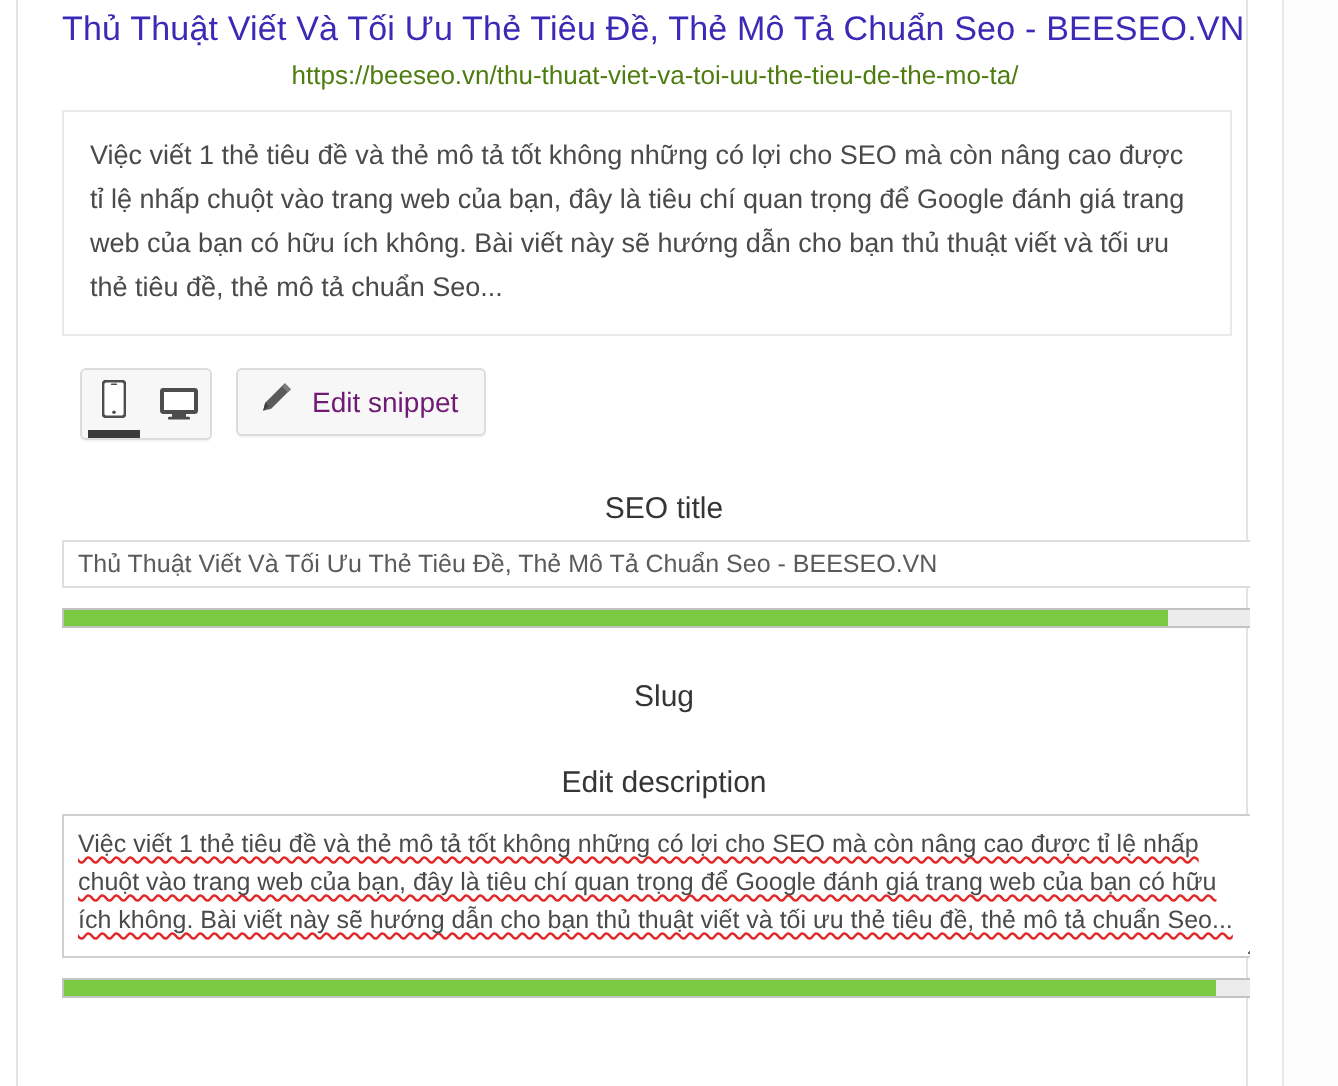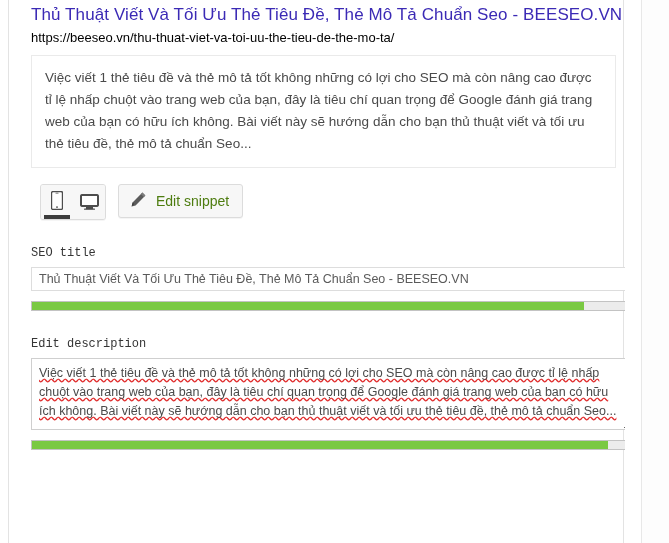--- a/index.html
+++ b/index.html
@@ -63,24 +63,25 @@
     line-height: 22px;
     color: #3b2ab5;
     font-family: "Liberation Sans", sans-serif;
     padding-left: 9px;
     letter-spacing: 0.1px;
     white-space: nowrap;
   }
   .snippet-url {
     font-size: 13px;
     line-height: 17px;
-    color: #000000;
+    color: #4d7c0f;
     padding-left: 9px;
     padding-top: 3px;
     font-family: "Liberation Sans", sans-serif;
+    text-align: center;
   }
   .snippet-desc-box {
     margin-top: 9px;
     margin-left: 9px;
     width: 585px;
     box-sizing: border-box;
     border: 1px solid #eaeaea;
     background: #ffffff;
     padding: 11px 13px 12px 13px;
   }
@@ -136,36 +137,37 @@
     padding: 0 13px 0 11px;
     border: 1px solid #dcdcdc;
     border-radius: 3px;
     background: #f7f7f7;
     cursor: pointer;
     box-shadow: 0 1px 0 rgba(0,0,0,0.04);
     box-sizing: border-box;
   }
   .edit-btn-label {
     font-size: 14px;
-    color: #4d7c0f;
+    color: #701a75;
     font-family: "Liberation Sans", sans-serif;
   }
 
   
   .field {
     margin-top: 26px;
     margin-left: 9px;
     width: 602px;
   }
   .field-label {
-    font-size: 12px;
+    font-size: 15px;
     color: #353535;
-    font-family: Liberation Mono, monospace;
+    font-family: Liberation Sans, sans-serif;
     margin-bottom: 7px;
     display: block;
+    text-align: center;
   }
   .text-input {
     width: 602px;
     height: 24px;
     box-sizing: border-box;
     border: 1px solid #dddddd;
     background: #ffffff;
     font-size: 12.5px;
     color: #5a5a5a;
     padding: 3px 7px;
@@ -258,20 +260,21 @@
 
     <div class="field">
       <label class="field-label">SEO title</label>
       <input class="text-input" type="text" value="Thủ Thuật Viết Và Tối Ưu Thẻ Tiêu Đề, Thẻ Mô Tả Chuẩn Seo - BEESEO.VN" style="">
       <div class="progress-track">
         <div class="progress-fill" style="width: 92%; background: rgb(122, 201, 67);"></div>
       </div>
     </div>
 
     <div class="field">
+      <label class="field-label">Slug</label>
     </div>
 
     <div class="field">
       <label class="field-label">Edit description</label>
       <div class="textarea-input"><span class="squiggle">Việc viết 1 thẻ tiêu đề và thẻ mô tả tốt không những có lợi cho SEO mà còn nâng cao được tỉ lệ nhấp chuột vào trang web của bạn, đây là tiêu chí quan trọng để Google đánh giá trang web của bạn có hữu ích không. Bài viết này sẽ hướng dẫn cho bạn thủ thuật viết và tối ưu thẻ tiêu đề, thẻ mô tả chuẩn Seo...</span></div>
       <div class="progress-track">
         <div class="progress-fill" style="width: 96%; background: rgb(122, 201, 67);"></div>
       </div>
     </div>
 

